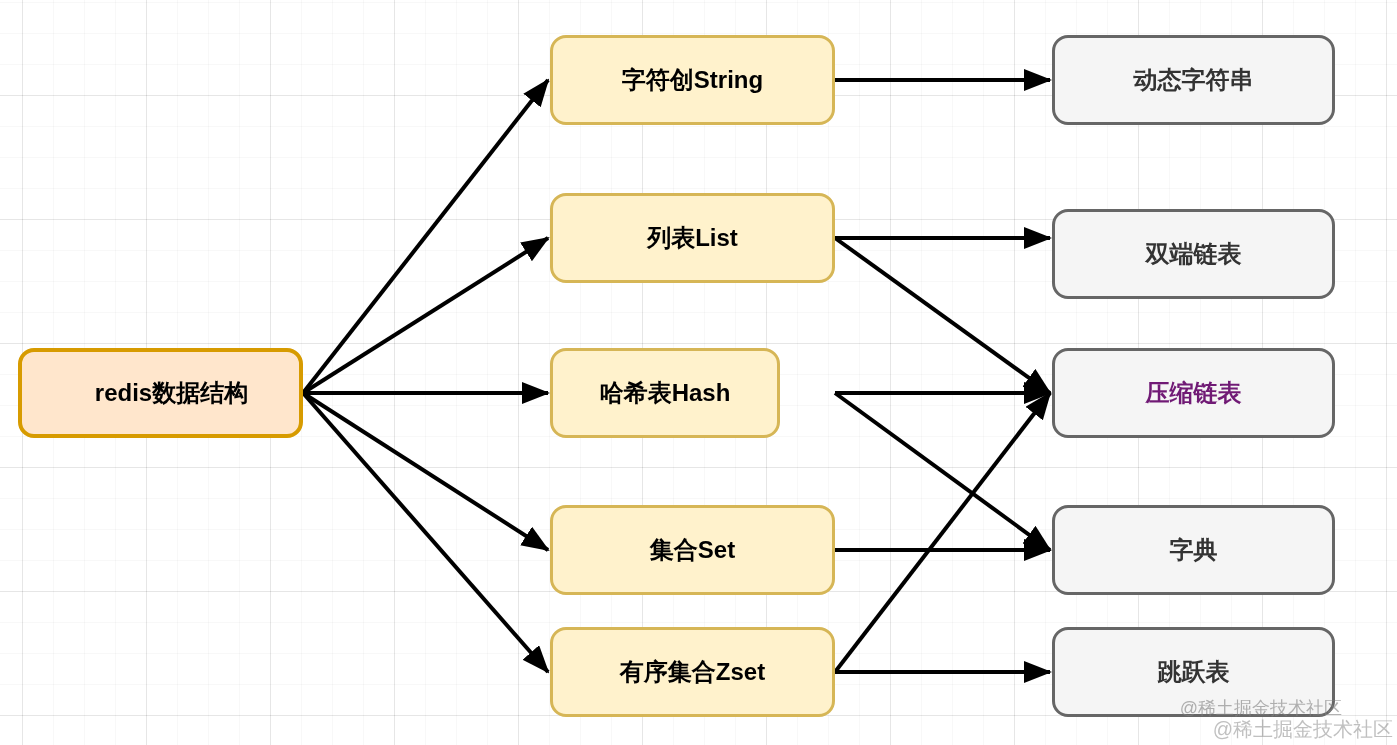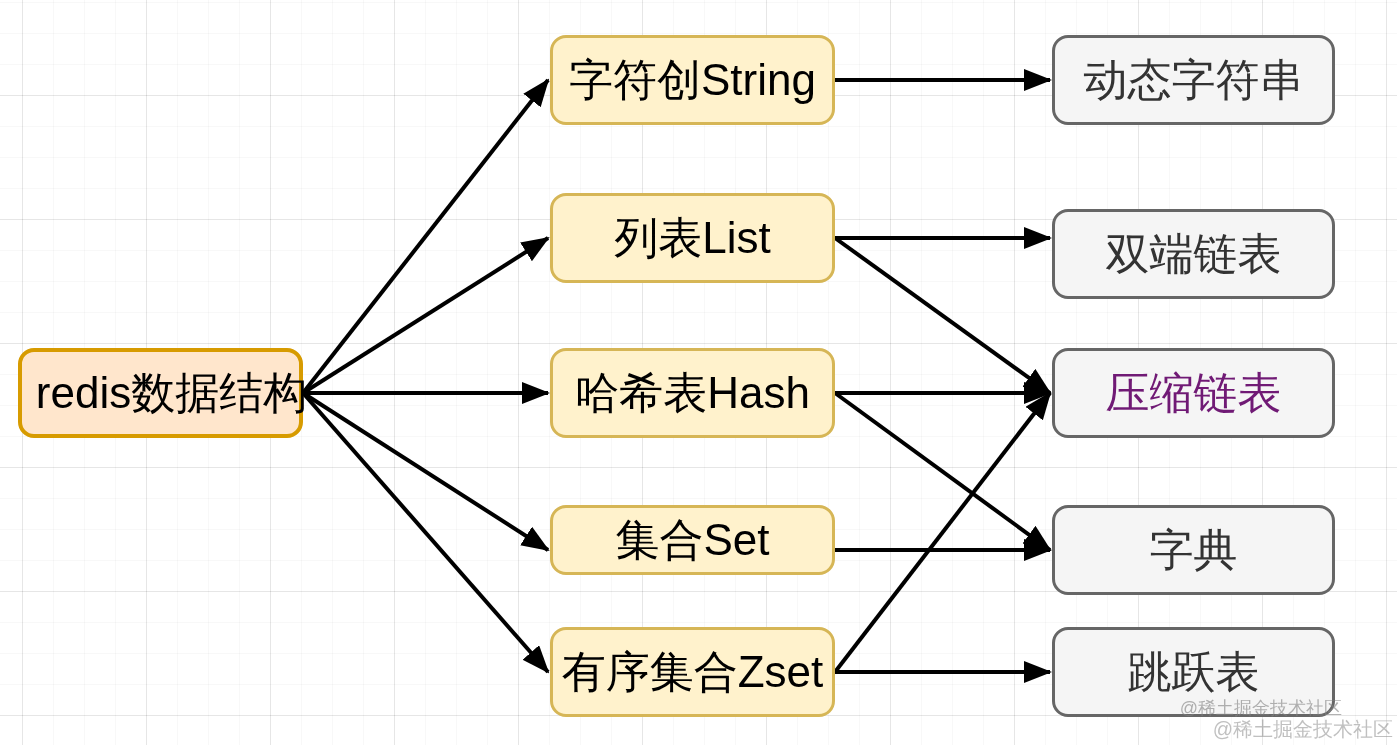--- a/index.html
+++ b/index.html
@@ -23,24 +23,25 @@
     box-sizing:border-box;
     border-style:solid;
     border-width:3px;
     border-radius:16px;
     display:flex;
     align-items:center;
     justify-content:center;
   }
   .node.style-orange{border-width:4px;}
   .node-label{
-    font-size:44px;
+    font-size:24px;
     line-height:1.1;
     white-space:nowrap;
     letter-spacing:0px;
+    font-weight:bold;
   }
   .edge{stroke-width:4px;}
   .watermark{
     position:absolute;
     white-space:nowrap;
     pointer-events:none;
   }
   .wm1{right:55px;top:696px;font-size:18px;color:rgba(130,130,130,0.62);}
   .wm2{right:4px;top:716px;font-size:20px;color:rgba(140,140,140,0.55);}
 </style>
@@ -71,24 +72,24 @@
   <div id="nodes-layer">
       <div class="node style-orange" style="left: 18px; top: 348px; width: 285px; height: 90px; background-color: rgb(255, 230, 204); border-color: rgb(215, 155, 0); padding-left: 22px;">
         <span class="node-label" style="color: rgb(0, 0, 0);">redis数据结构</span>
       </div>
       <div class="node style-yellow" style="left: 550px; top: 35px; width: 285px; height: 90px; background-color: rgb(255, 242, 204); border-color: rgb(214, 182, 86);">
         <span class="node-label" style="color: rgb(0, 0, 0);">字符创String</span>
       </div>
       <div class="node style-yellow" style="left: 550px; top: 193px; width: 285px; height: 90px; background-color: rgb(255, 242, 204); border-color: rgb(214, 182, 86);">
         <span class="node-label" style="color: rgb(0, 0, 0);">列表List</span>
       </div>
-      <div class="node style-yellow" style="left: 550px; top: 348px; width: 285px; height: 90px; background-color: rgb(255, 242, 204); border-color: rgb(214, 182, 86);">
+      <div class="node style-yellow" style="left: 550px; top: 348px; width: 230px; height: 90px; background-color: rgb(255, 242, 204); border-color: rgb(214, 182, 86);">
         <span class="node-label" style="color: rgb(0, 0, 0);">哈希表Hash</span>
       </div>
-      <div class="node style-yellow" style="left: 550px; top: 505px; width: 285px; height: 70px; background-color: rgb(255, 242, 204); border-color: rgb(214, 182, 86);">
+      <div class="node style-yellow" style="left: 550px; top: 505px; width: 285px; height: 90px; background-color: rgb(255, 242, 204); border-color: rgb(214, 182, 86);">
         <span class="node-label" style="color: rgb(0, 0, 0);">集合Set</span>
       </div>
       <div class="node style-yellow" style="left: 550px; top: 627px; width: 285px; height: 90px; background-color: rgb(255, 242, 204); border-color: rgb(214, 182, 86);">
         <span class="node-label" style="color: rgb(0, 0, 0);">有序集合Zset</span>
       </div>
       <div class="node style-gray" style="left: 1052px; top: 35px; width: 283px; height: 90px; background-color: rgb(245, 245, 245); border-color: rgb(102, 102, 102);">
         <span class="node-label" style="color: rgb(51, 51, 51);">动态字符串</span>
       </div>
       <div class="node style-gray" style="left: 1052px; top: 193px; width: 283px; height: 90px; background-color: rgb(245, 245, 245); border-color: rgb(102, 102, 102); margin-top: 16px;">
         <span class="node-label" style="color: rgb(51, 51, 51);">双端链表</span>

